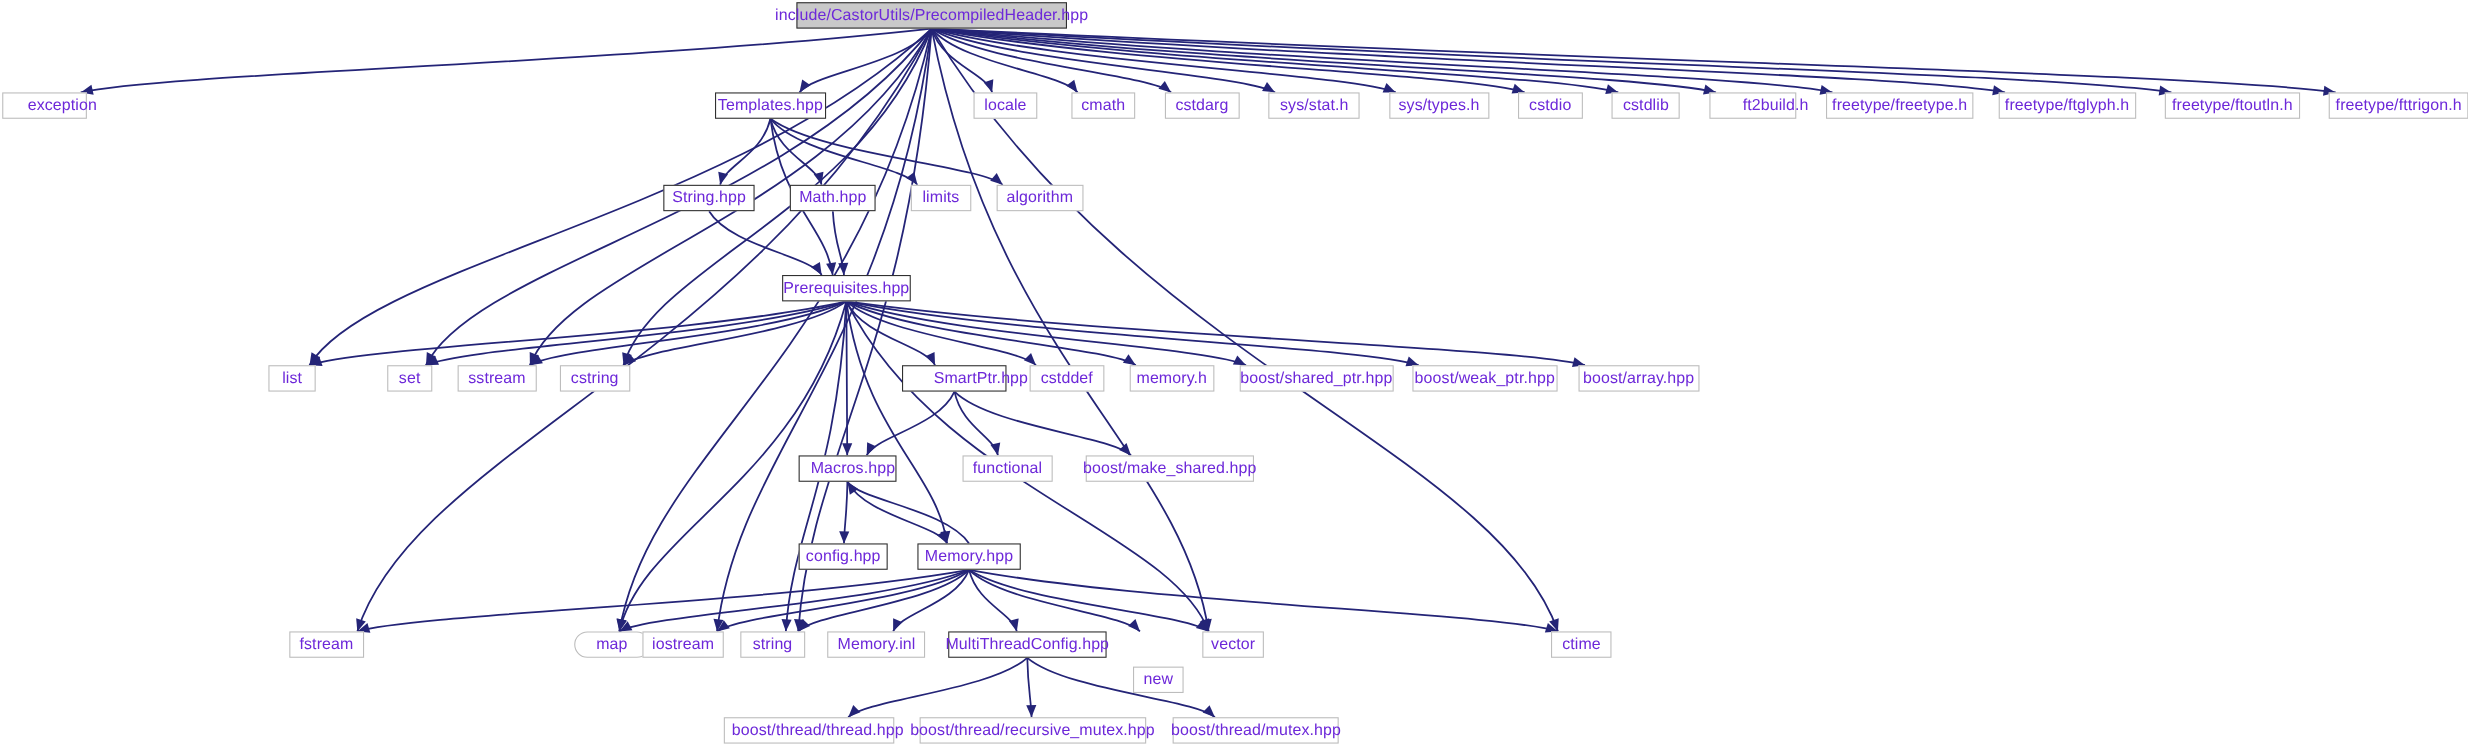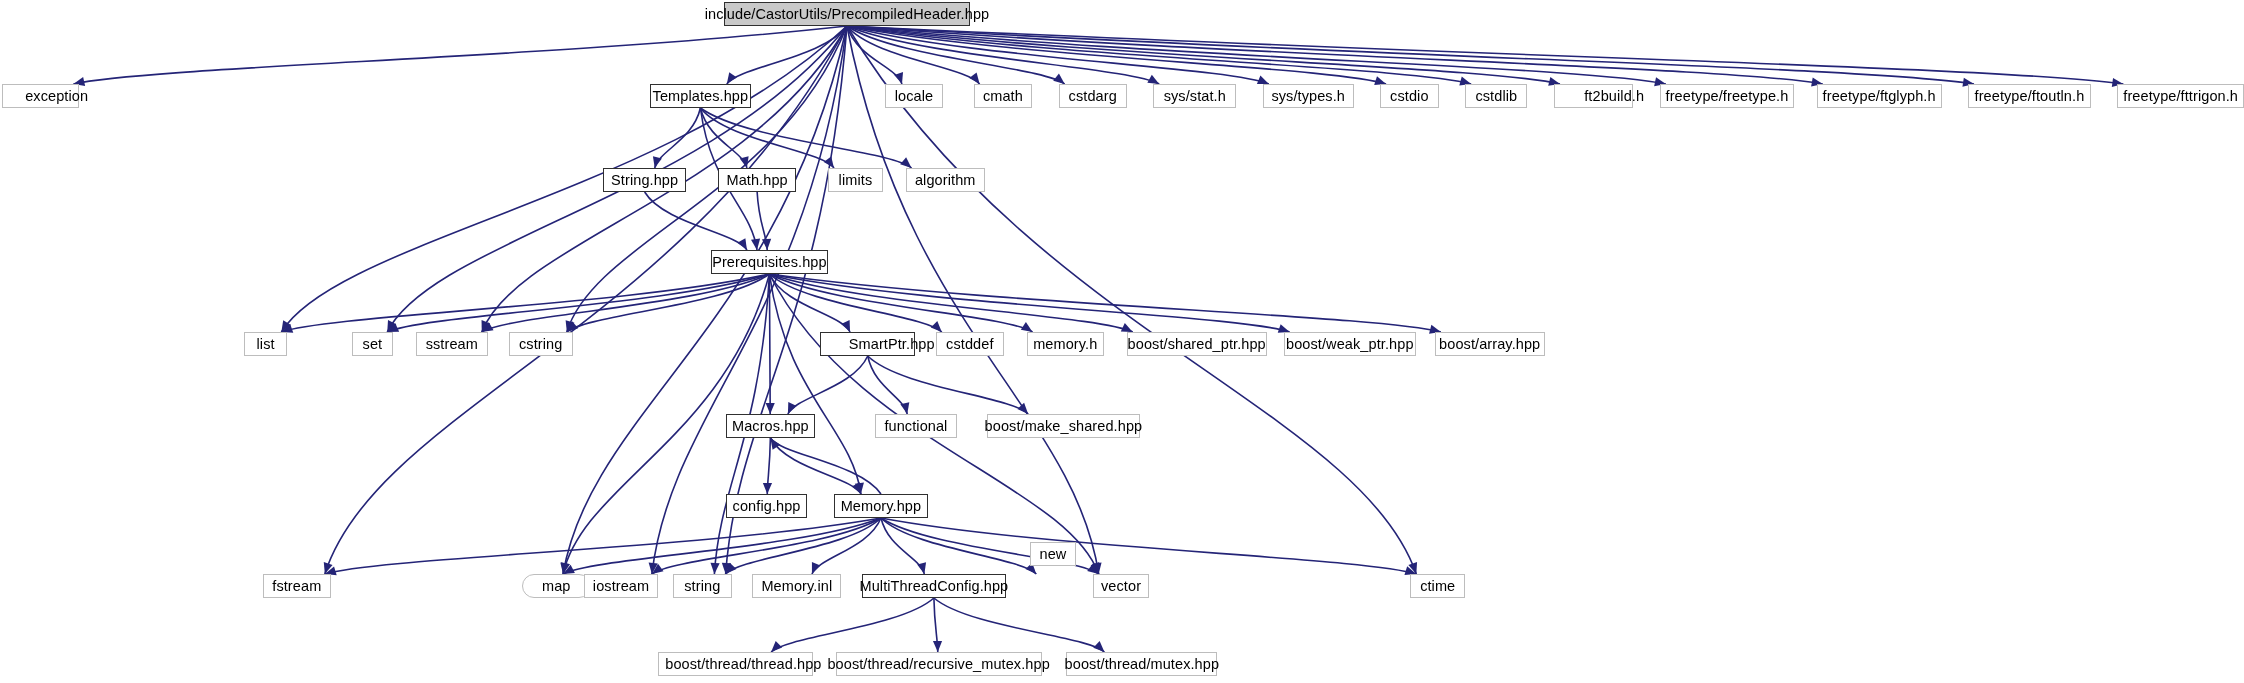--- a/index.html
+++ b/index.html
@@ -33,21 +33,21 @@
   }
   .node-box {
     position: absolute;
     box-sizing: border-box;
     display: flex;
     align-items: center;
     justify-content: center;
     background: #ffffff;
     border: 1px solid #bdbdbd;
     font-size: 14.5px;
-    color: #000000;
+    color: #6d28d9;
     white-space: nowrap;
     letter-spacing: 0.1px;
     line-height: 1;
   }
   .node-box.bold {
     border: 1.6px solid #303030;
   }
   .node-box.root {
     background: #c9c9c9;
     border: 1.6px solid #303030;
@@ -274,21 +274,21 @@
       </div>
       <div class="node-box" style="left: 1126.73px; top: 332px; width: 139.896px; height: 24px;">
         <span class="node-label">boost/shared_ptr.hpp</span>
       </div>
       <div class="node-box" style="left: 1283.64px; top: 332px; width: 132.334px; height: 24px;">
         <span class="node-label">boost/weak_ptr.hpp</span>
       </div>
       <div class="node-box" style="left: 1434.87px; top: 332px; width: 109.648px; height: 24px;">
         <span class="node-label">boost/array.hpp</span>
       </div>
-      <div class="node-box bold" style="left: 725.944px; top: 414px; width: 88.8526px; height: 24px;">
+      <div class="node-box bold" style="left: 725.944px; top: 414px; width: 88.8526px; height: 24px; justify-content: flex-end;">
         <span class="node-label">Macros.hpp</span>
       </div>
       <div class="node-box" style="left: 875.292px; top: 414px; width: 81.2906px; height: 24px;">
         <span class="node-label">functional</span>
       </div>
       <div class="node-box" style="left: 986.831px; top: 414px; width: 153.129px; height: 24px;">
         <span class="node-label">boost/make_shared.hpp</span>
       </div>
       <div class="node-box bold" style="left: 725.944px; top: 494px; width: 81.2906px; height: 24px;">
         <span class="node-label">config.hpp</span>
@@ -307,21 +307,21 @@
       </div>
       <div class="node-box" style="left: 673.011px; top: 574px; width: 58.6049px; height: 24px;">
         <span class="node-label">string</span>
       </div>
       <div class="node-box" style="left: 752.411px; top: 574px; width: 88.8526px; height: 24px;">
         <span class="node-label">Memory.inl</span>
       </div>
       <div class="node-box bold" style="left: 862.059px; top: 574px; width: 143.676px; height: 24px;">
         <span class="node-label">MultiThreadConfig.hpp</span>
       </div>
-      <div class="node-box" style="left: 1030.31px; top: 542px; width: 45.3715px; height: 24px;">
+      <div class="node-box" style="left: 1030.31px; top: 606px; width: 45.3715px; height: 24px;">
         <span class="node-label">new</span>
       </div>
       <div class="node-box" style="left: 1092.7px; top: 574px; width: 56.7144px; height: 24px;">
         <span class="node-label">vector</span>
       </div>
       <div class="node-box" style="left: 1410.3px; top: 574px; width: 54.8239px; height: 24px;">
         <span class="node-label">ctime</span>
       </div>
       <div class="node-box" style="left: 657.887px; top: 652px; width: 155.019px; height: 24px; padding-left: 16px;">
         <span class="node-label">boost/thread/thread.hpp</span>

